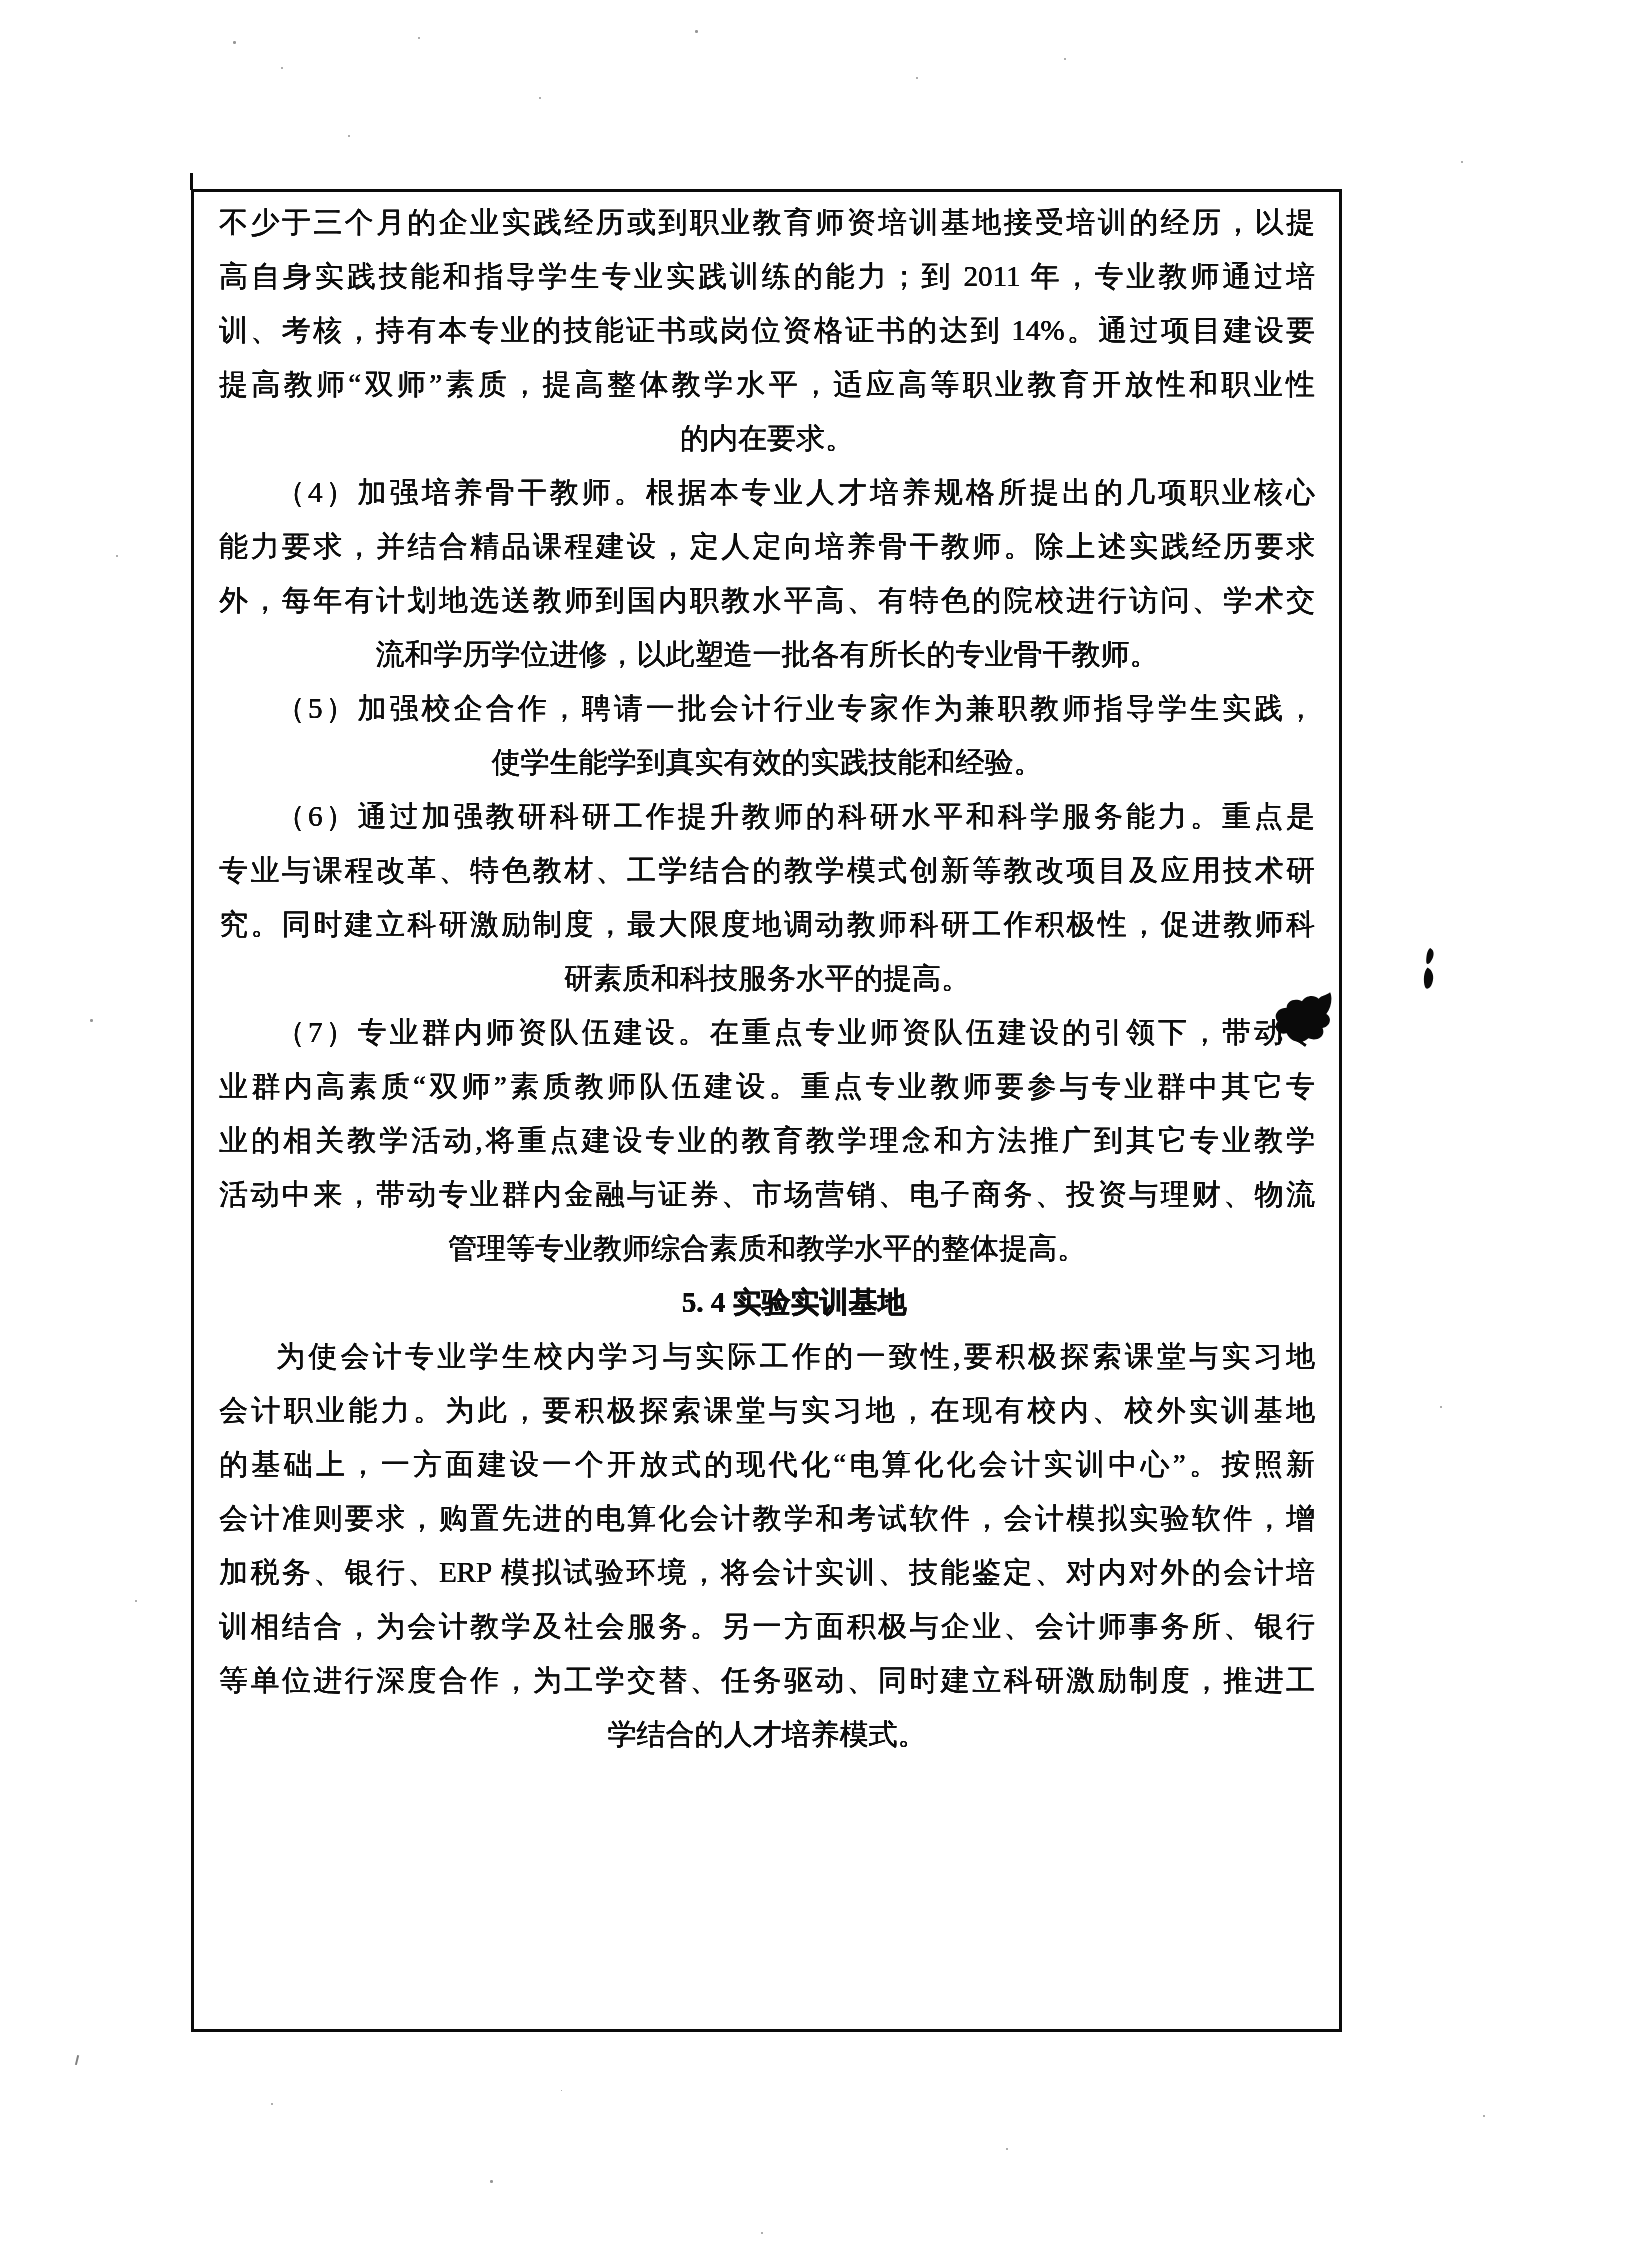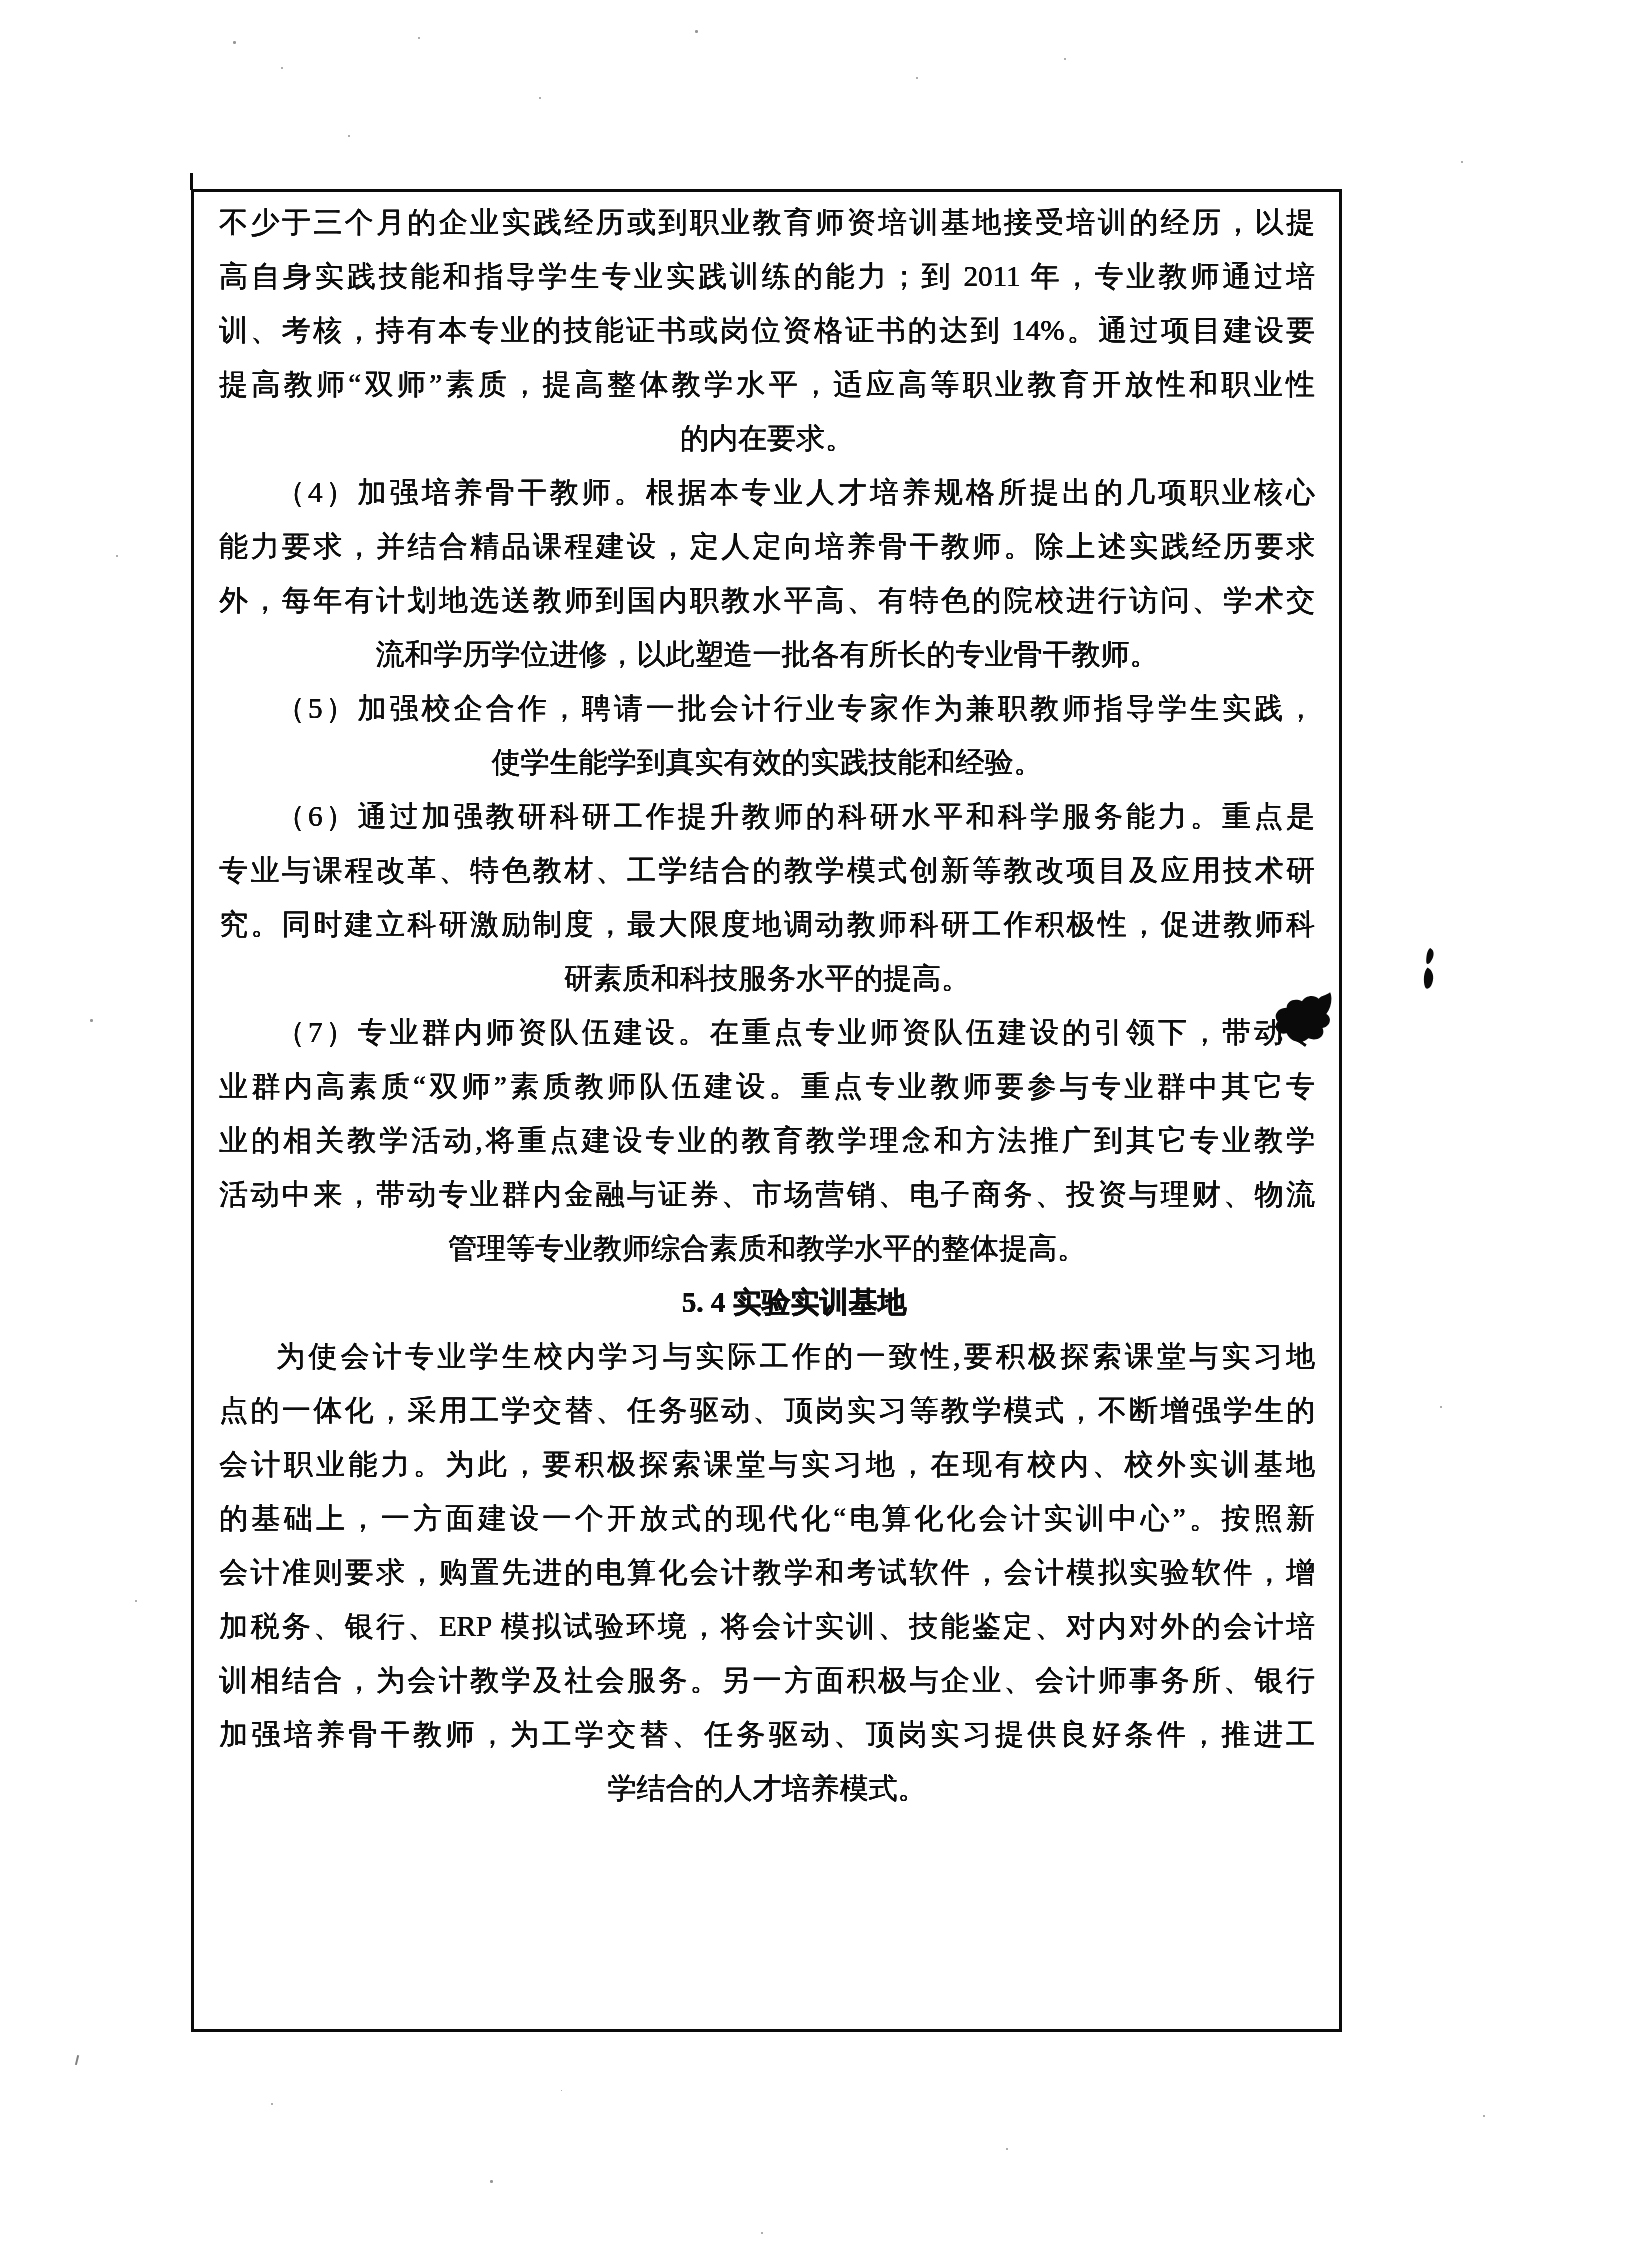--- a/index.html
+++ b/index.html
@@ -66,27 +66,26 @@
     <div class="line j">专业与课程改革、特色教材、工学结合的教学模式创新等教改项目及应用技术研</div>
     <div class="line j">究。同时建立科研激励制度，最大限度地调动教师科研工作积极性，促进教师科</div>
     <div class="line">研素质和科技服务水平的提高。</div>
     <div class="line j i">（7）专业群内师资队伍建设。在重点专业师资队伍建设的引领下，带动专</div>
     <div class="line j">业群内高素质“双师”素质教师队伍建设。重点专业教师要参与专业群中其它专</div>
     <div class="line j">业的相关教学活动,将重点建设专业的教育教学理念和方法推广到其它专业教学</div>
     <div class="line j">活动中来，带动专业群内金融与证券、市场营销、电子商务、投资与理财、物流</div>
     <div class="line">管理等专业教师综合素质和教学水平的整体提高。</div>
     <div class="line h">5. 4 实验实训基地</div>
     <div class="line j i">为使会计专业学生校内学习与实际工作的一致性,要积极探索课堂与实习地</div>
-    <div class="line j">点的一体化，采用工学交替、任务驱动、顶岗实习等教学模式，不断增强学生的</div>
     <div class="line j">会计职业能力。为此，要积极探索课堂与实习地，在现有校内、校外实训基地</div>
     <div class="line j">的基础上，一方面建设一个开放式的现代化“电算化化会计实训中心”。按照新</div>
     <div class="line j">会计准则要求，购置先进的电算化会计教学和考试软件，会计模拟实验软件，增</div>
     <div class="line j">加税务、银行、ERP 模拟试验环境，将会计实训、技能鉴定、对内对外的会计培</div>
     <div class="line j">训相结合，为会计教学及社会服务。另一方面积极与企业、会计师事务所、银行</div>
-    <div class="line j">加强培养骨干教师，为工学交替、任务驱动、顶岗实习提供良好条件，推进工</div>
+    <div class="line j">等单位进行深度合作，为工学交替、任务驱动、同时建立科研激励制度，推进工</div>
     <div class="line">学结合的人才培养模式。</div>
   </div>
 
   <svg class="blot" viewBox="0 0 96 86" aria-hidden="true">
     <path fill="#0a0a0a" d="M92,2 C84,8 80,6 74,12 C66,4 52,8 48,16 C36,10 24,16 24,26
       C10,26 2,38 10,48 C2,56 10,70 24,66 C30,80 48,84 58,74 C72,80 86,70 80,58
       C92,56 96,42 86,36 C94,26 96,10 92,2 Z"></path>
     <path fill="#0a0a0a" d="M14,70 C18,72 18,78 14,80 C10,78 10,72 14,70 Z"></path>
   </svg>
 

